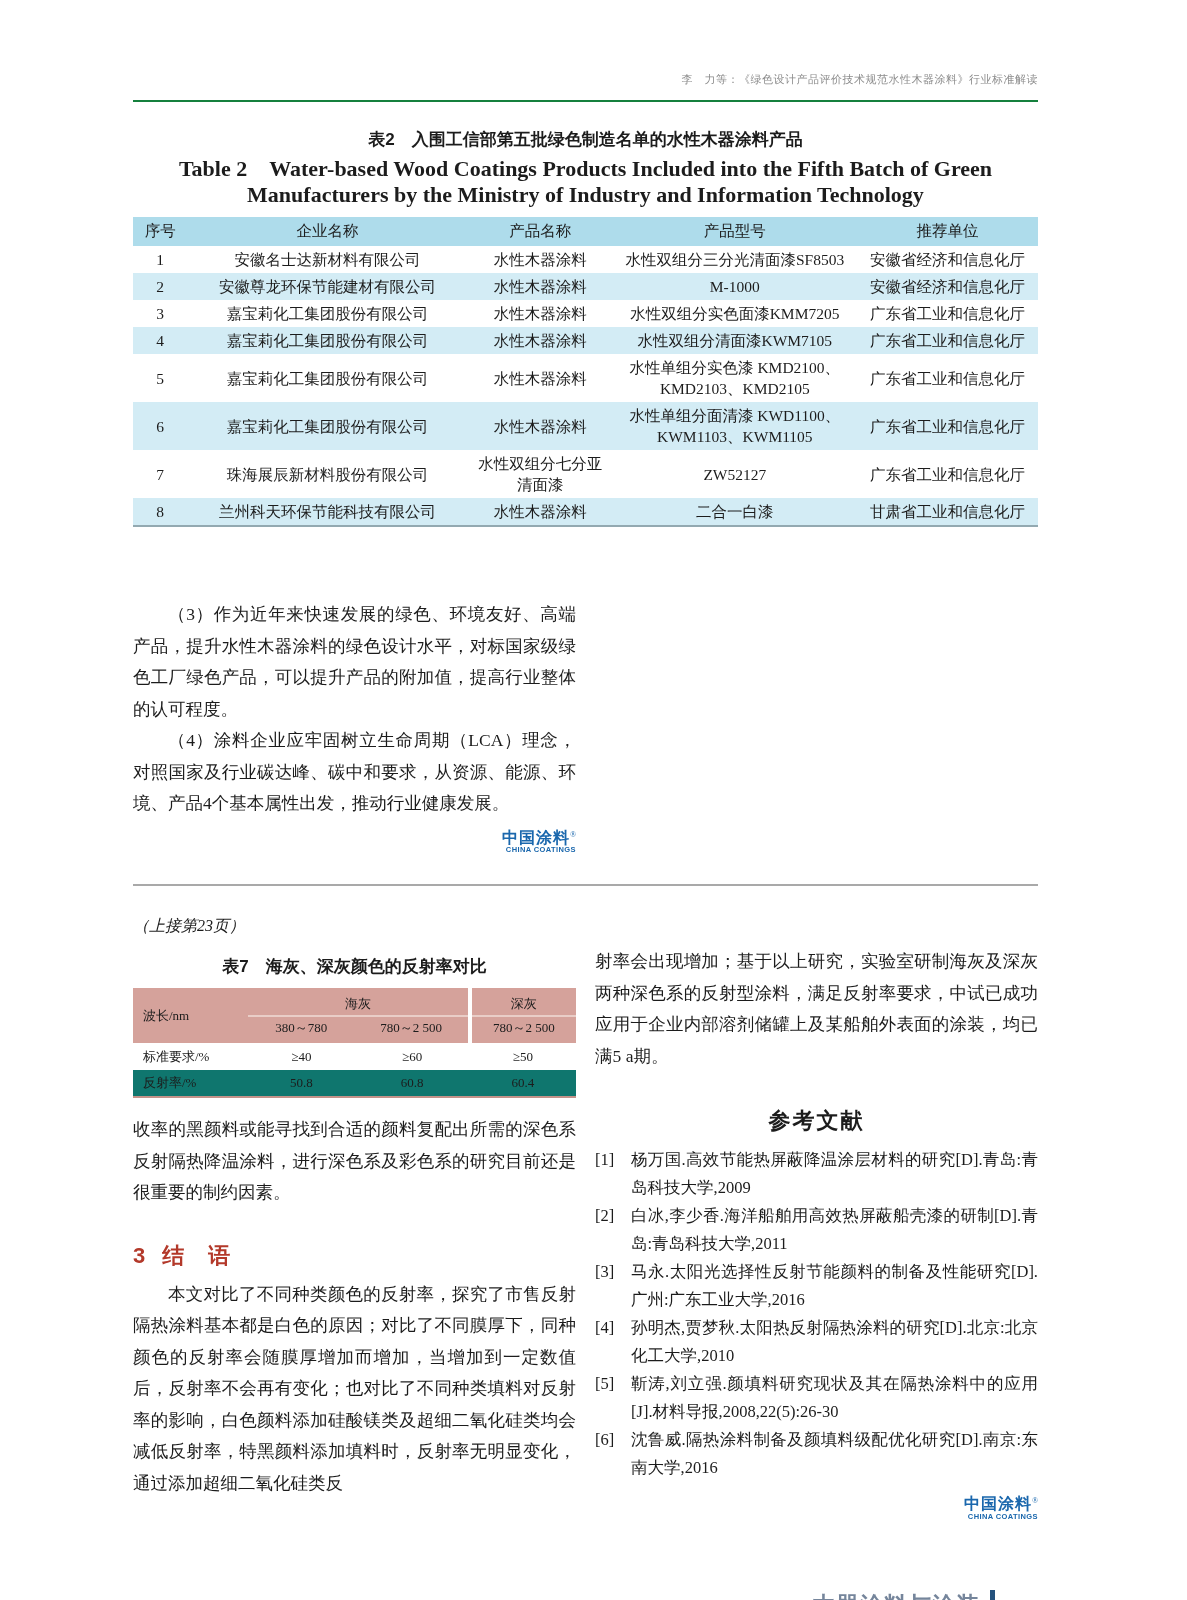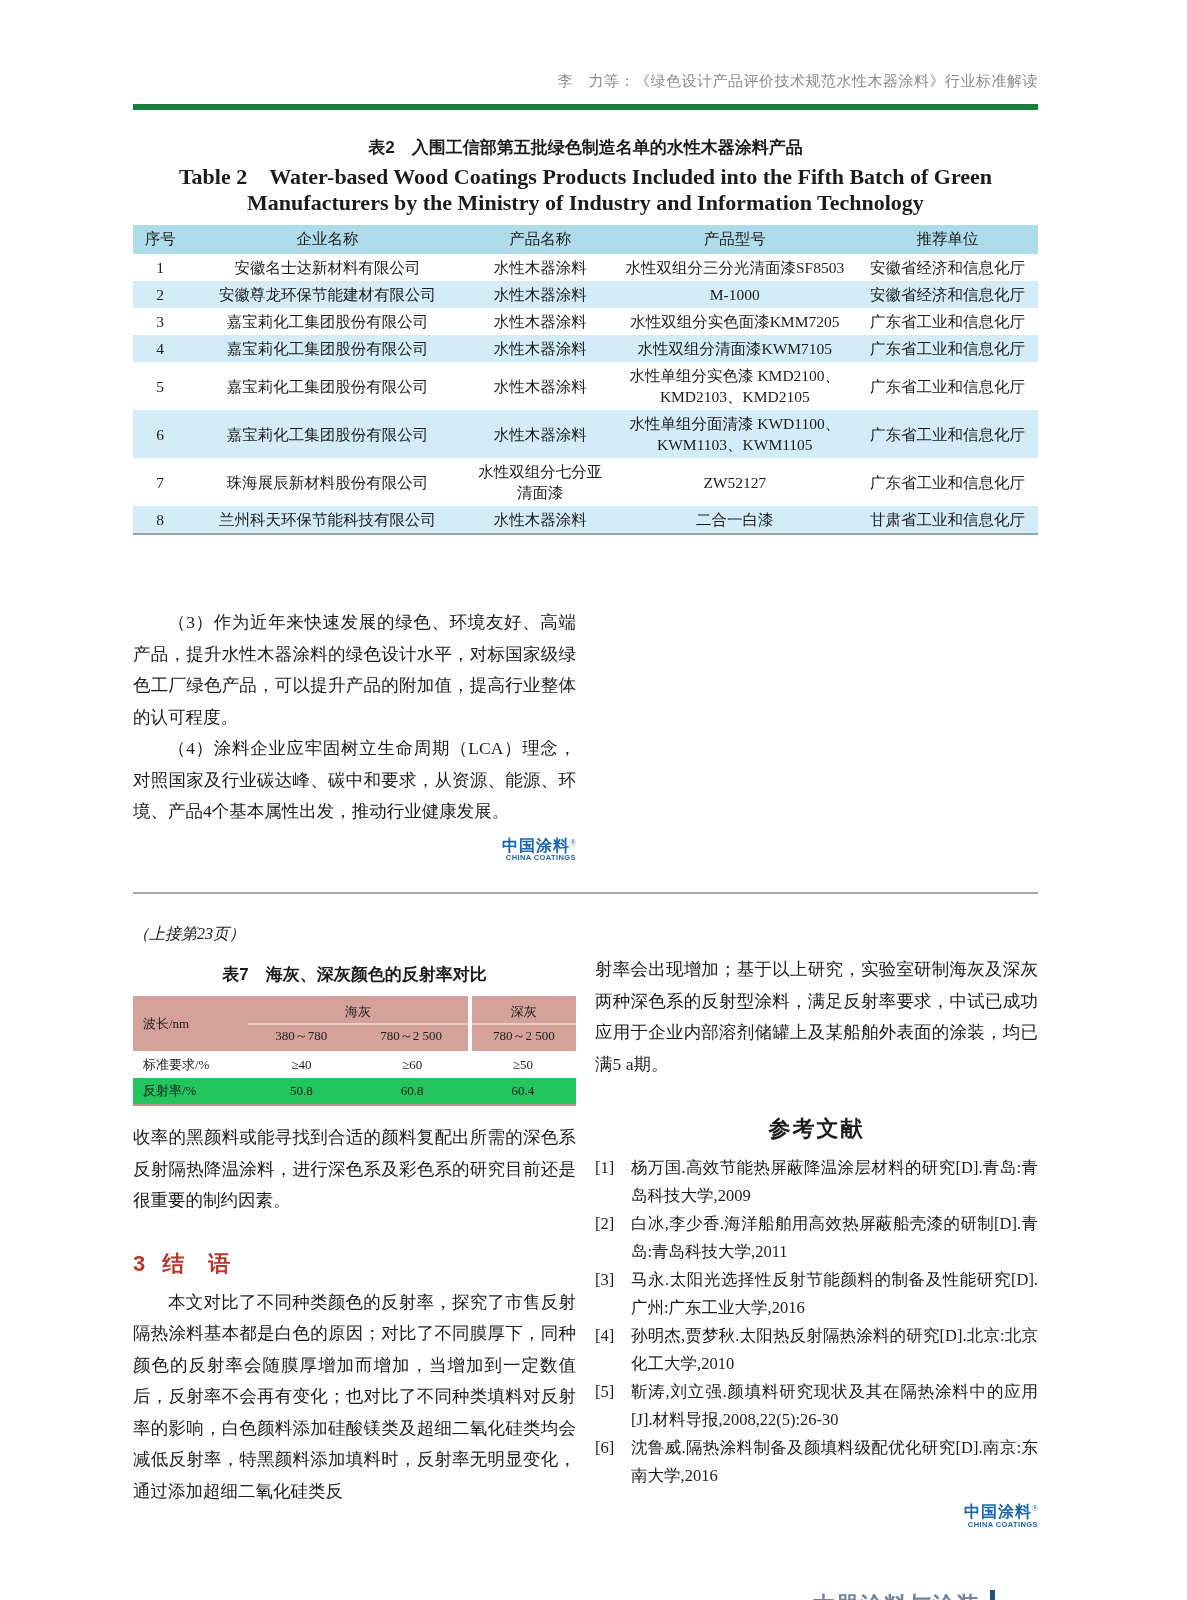--- a/index.html
+++ b/index.html
@@ -8,22 +8,22 @@
     position:relative; width:1187px; height:1600px; margin:0 auto;
     background:#ffffff; overflow:hidden;
     font-family:"Liberation Serif", serif; color:#1c1c1c;
   }
   .content { margin-left:133px; width:905px; }
 
   
   .pagehead {
     padding-top:72px; padding-bottom:13px;
     text-align:right; font-family:"Liberation Sans", sans-serif;
-    font-size:15px; color:#8c8c8c; letter-spacing:0.5px;
-    border-bottom:6px solid #15803d;
+    font-size:11px; color:#8c8c8c; letter-spacing:0.5px;
+    border-bottom:2px solid #15803d;
   }
 
   
   .cap-zh {
     margin-top:26px; text-align:center;
     font-family:"Liberation Sans", sans-serif; font-weight:bold; font-size:17px;
   }
   .cap-en {
     margin-top:5px; text-align:center;
     font-weight:bold; font-size:22px; line-height:26px;
@@ -75,21 +75,21 @@
     width:100%; margin-top:10px; border-collapse:collapse;
     font-size:13px; text-align:center;
     border-bottom:2px solid #c39289;
   }
   table.t7 th { background:#d5a29b; font-weight:normal; padding:2px 4px;text-align:center; }
   table.t7 .rowlab { text-align:left; padding-left:10px; }
   table.t7 .grp { padding-top:7px; border-bottom:2px solid #e9cdc7; }
   table.t7 .sub { padding-bottom:6px; }
   table.t7 .gapL { border-left:4px solid #ffffff; }
   table.t7 td { padding:4px 4px; height:27px; }
-  table.t7 tr.pink { background:#22c55e; }
+  table.t7 tr.pink { background:#0f766e; }
   .t7c0{width:26%;} .t7c1{width:24%;} .t7c2{width:26%;} .t7c3{width:24%;}
 
   
   .ref-title {
     text-align:center; font-family:Liberation Serif, serif;
     font-weight:bold; font-size:22px; margin:34px 0 10px 0; letter-spacing:2px;
   }
   .ref-item { display:flex; font-size:16.5px; line-height:28px; text-align:justify; }
   .ref-item .mk { flex:0 0 36px; }
   .ref-item .tx { flex:1; }

